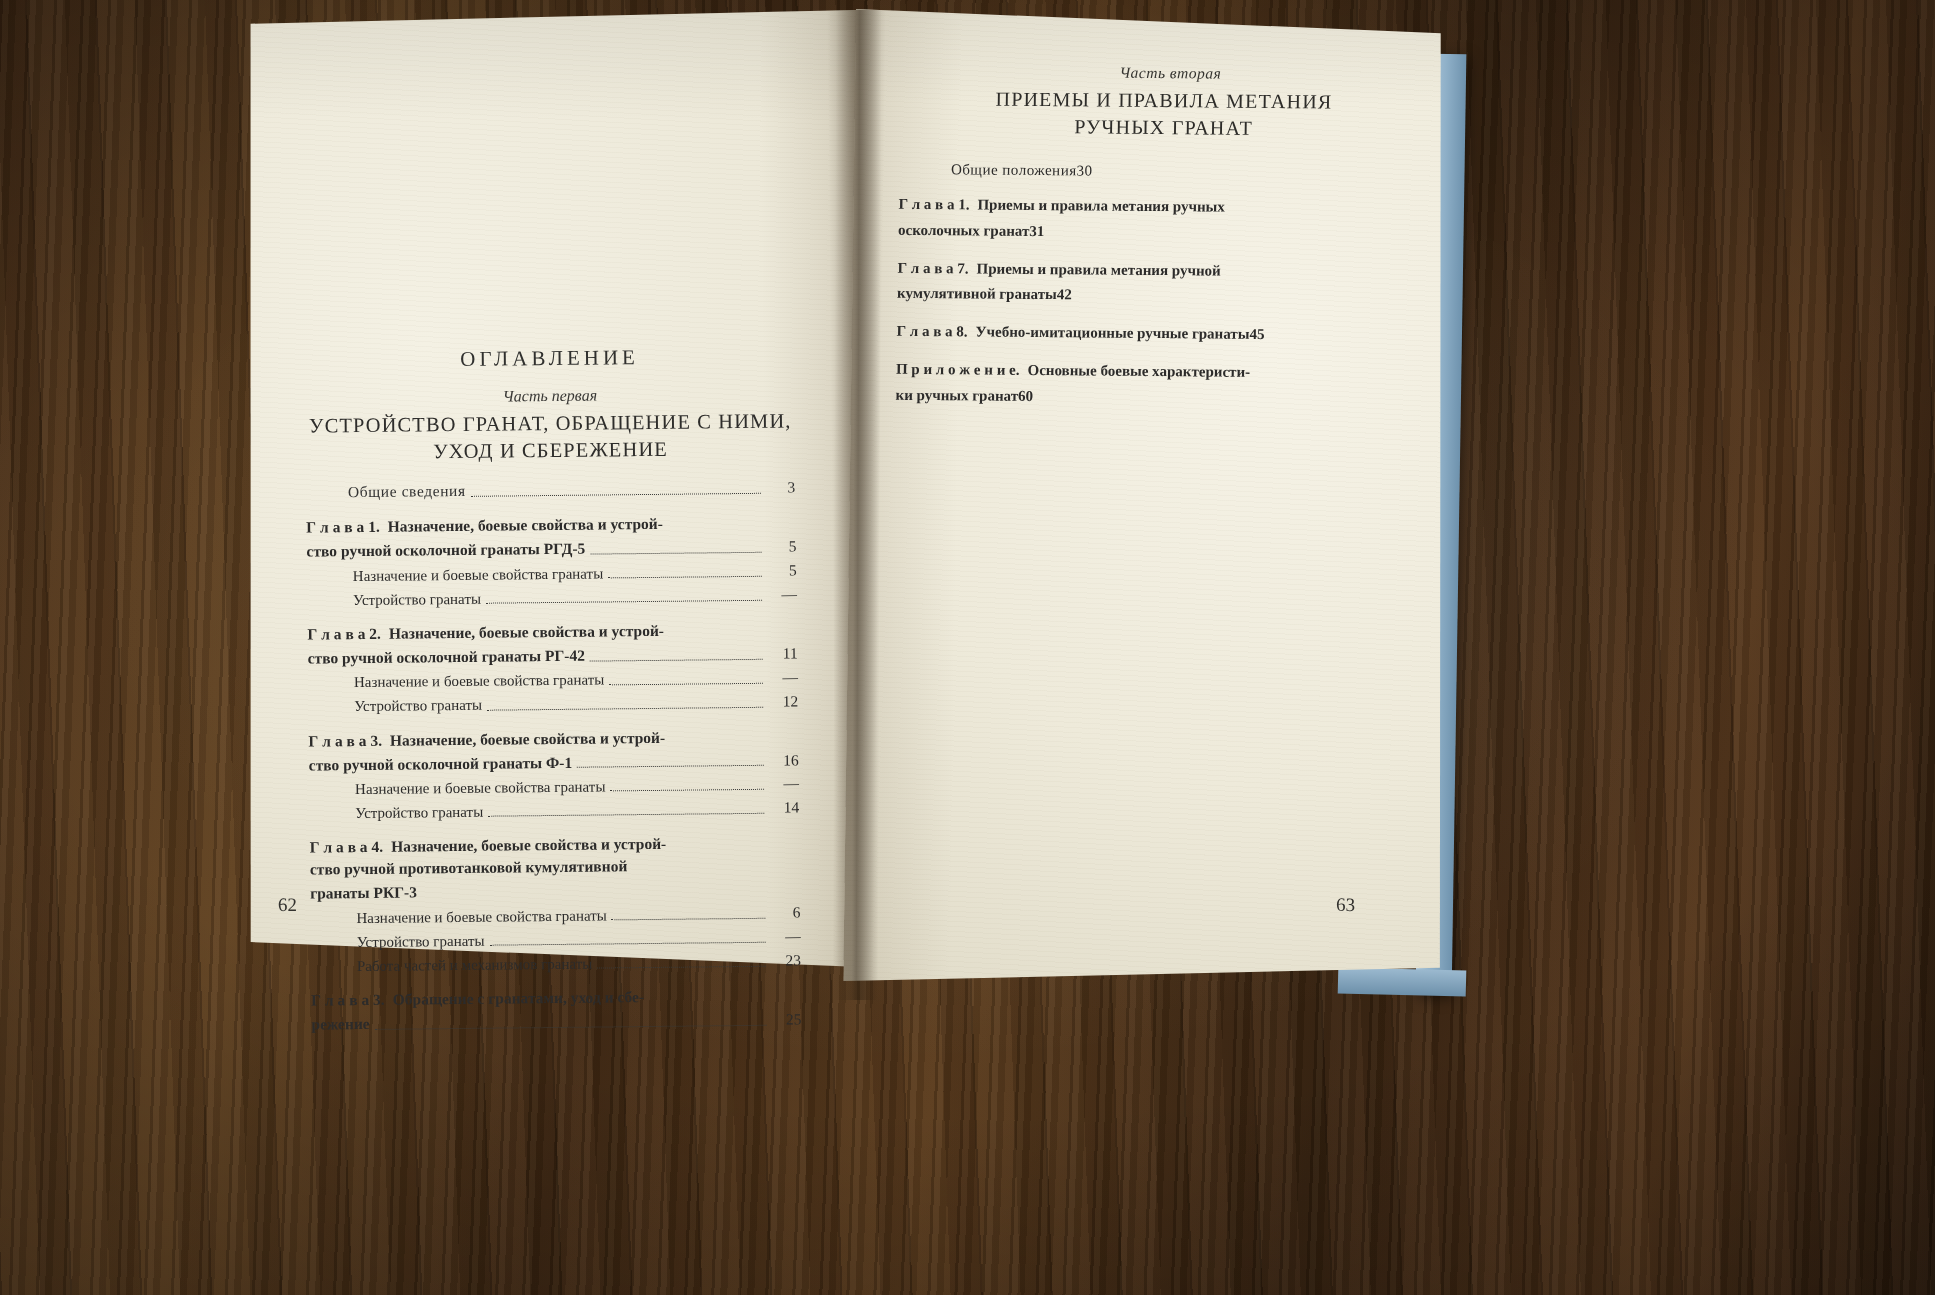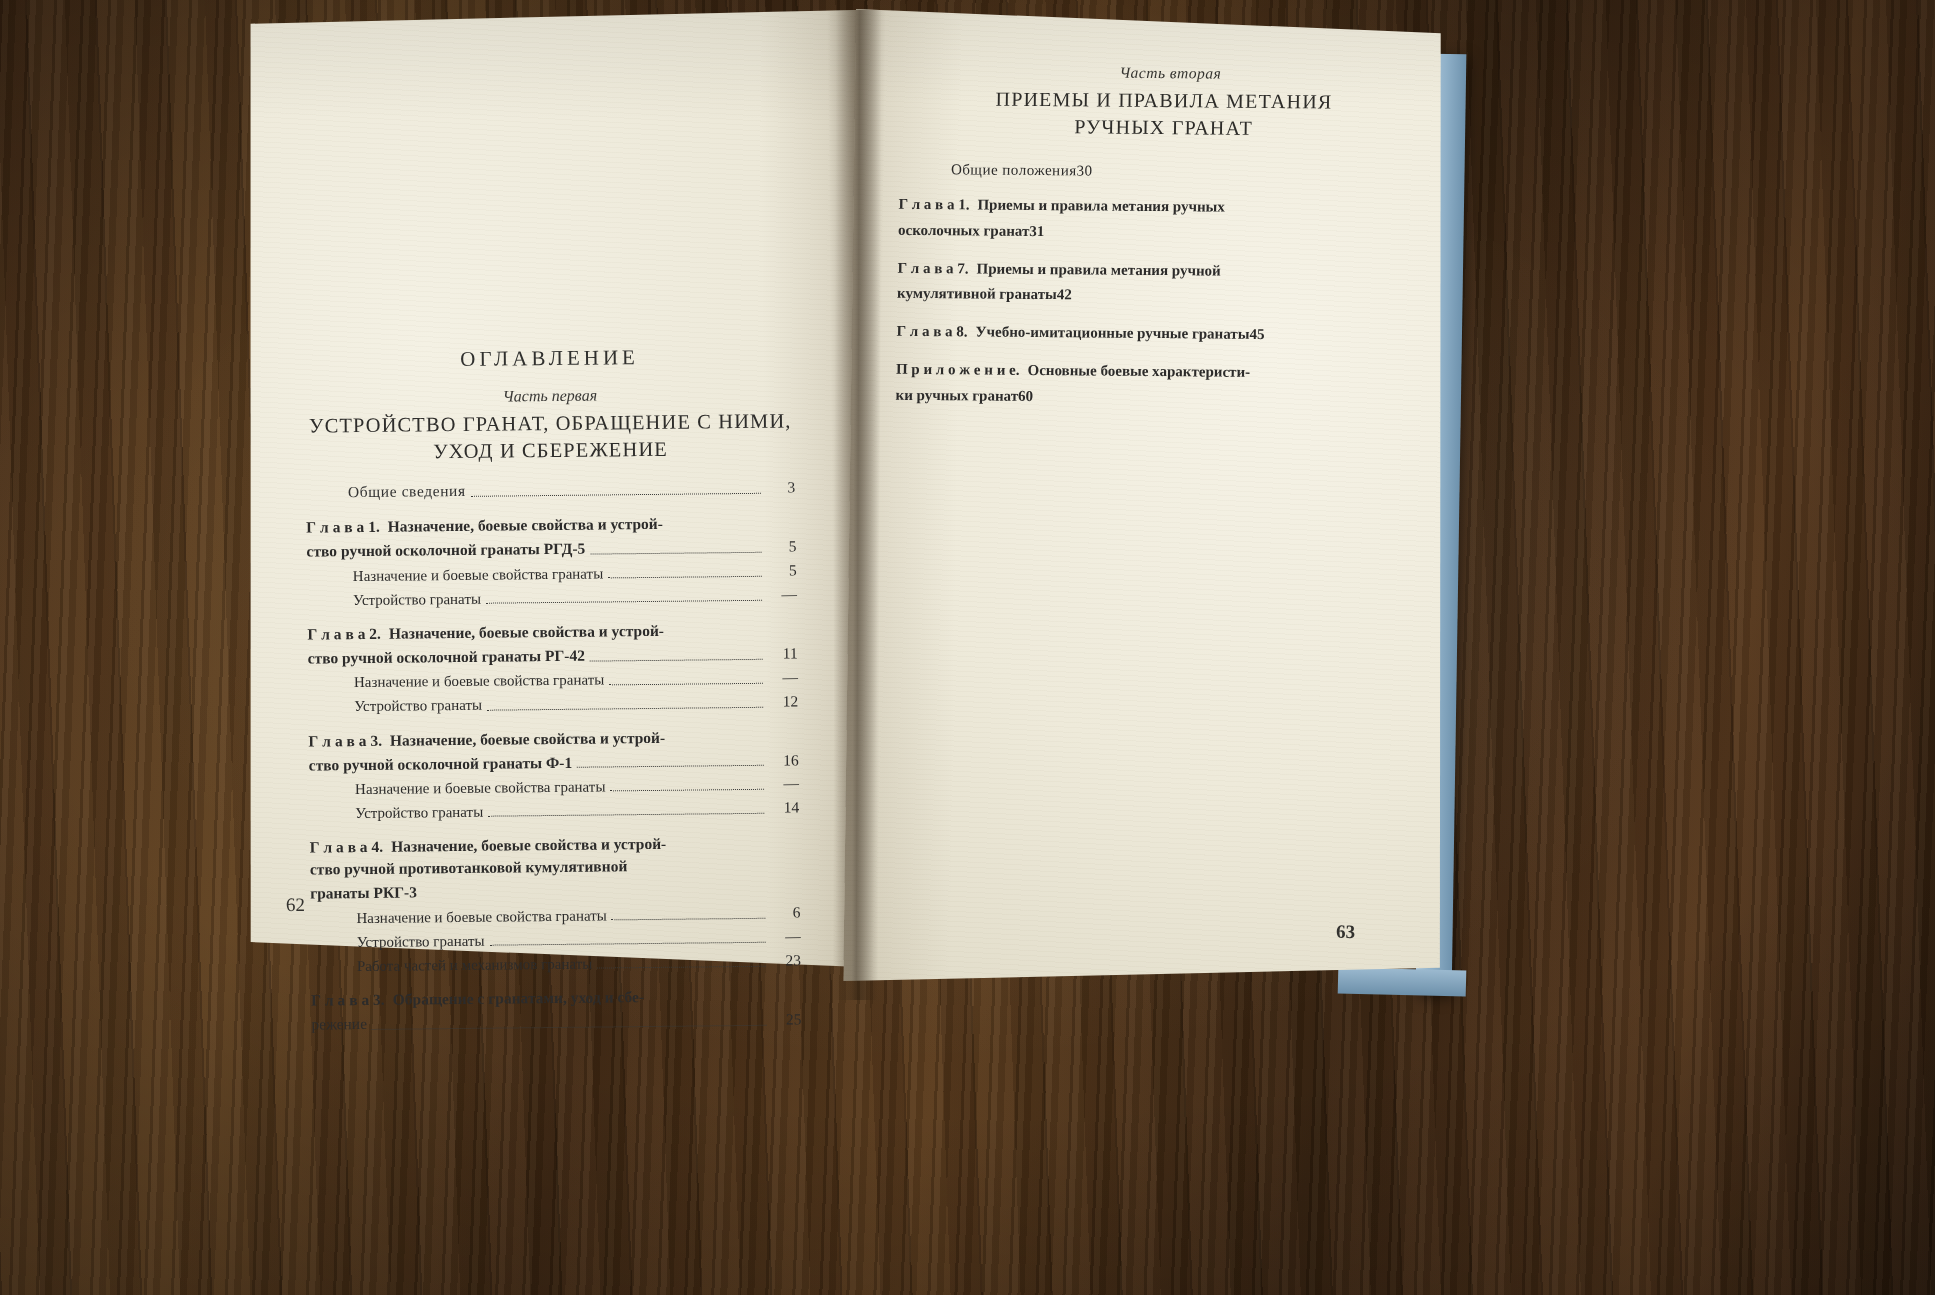--- a/index.html
+++ b/index.html
@@ -206,22 +206,22 @@
   .sub-entry {
     margin-left: 46px;
   }
   .sub-entry .txt { font-size: 15px; }
 
   .folio {
     position: absolute;
     font-size: 19px;
     color: #33322f;
   }
-  #folio-left { left: 48px; top: 888px; transform: rotate(-0.6deg); }
-  #folio-right { left: 1098px; top: 915px; transform: rotate(0.9deg); font-weight: bold; }
+  #folio-left { left: 40px; top: 888px; transform: rotate(-0.6deg); }
+  #folio-right { left: 1098px; top: 888px; transform: rotate(0.9deg); }
 
   
   #right-content {
     left: 660px;
     top: 58px;
     width: 500px;
     transform: rotate(0.85deg) skewY(-0.35deg);
   }
   .r-part-label {
     text-align: center;
@@ -399,21 +399,21 @@
       </div>
     </div>
 
     <div class="chapter-wrap">
       <div class="entry chapter-lines">
         <span class="txt">Г л а в а  3.</span>
         <span style="width:8px"></span>
         <span class="txt">Обращение с гранатами, уход и сбе-</span>
       </div>
       <div class="entry">
-        <span class="txt" style="font-weight:normal">режение</span>
+        <span class="txt" style="font-weight:bold">режение</span>
         <span class="dots"></span>
         <span class="pg">25</span>
       </div>
     </div>
 
   </div>
 
   <div class="sheet-text folio" id="folio-left">62</div>
 
   <div class="sheet-text" id="right-content">

